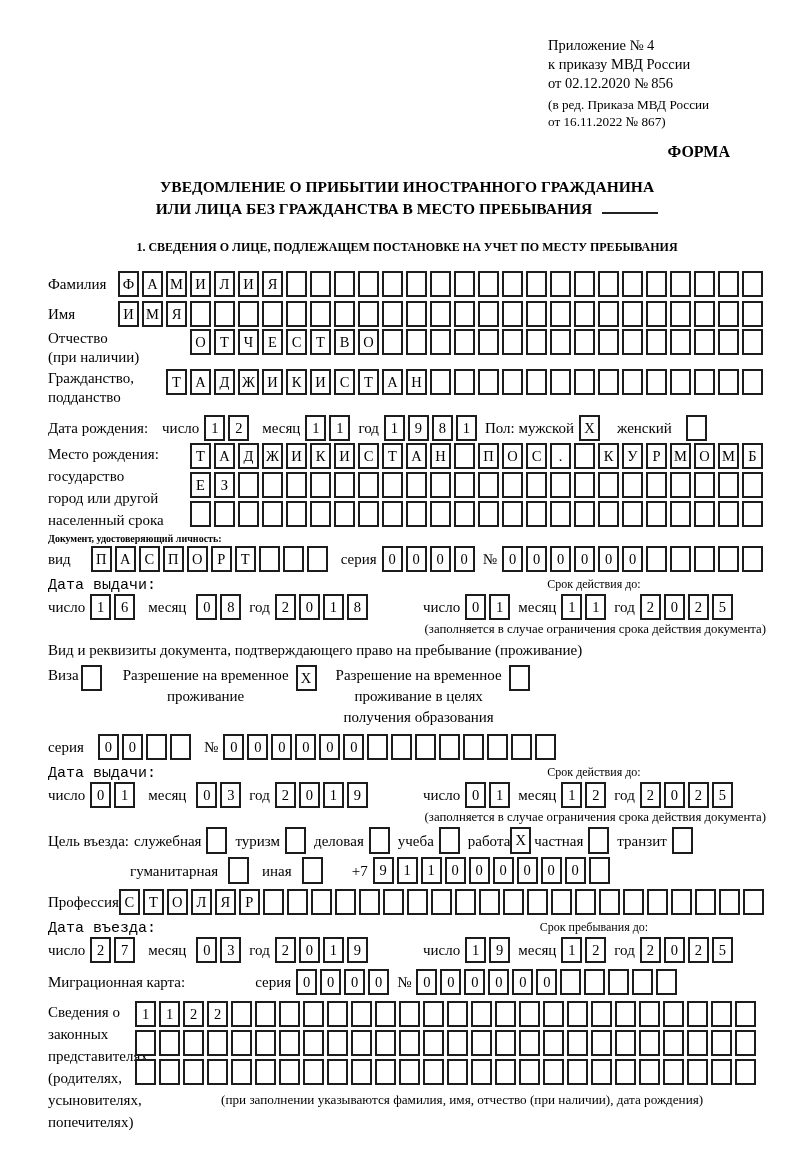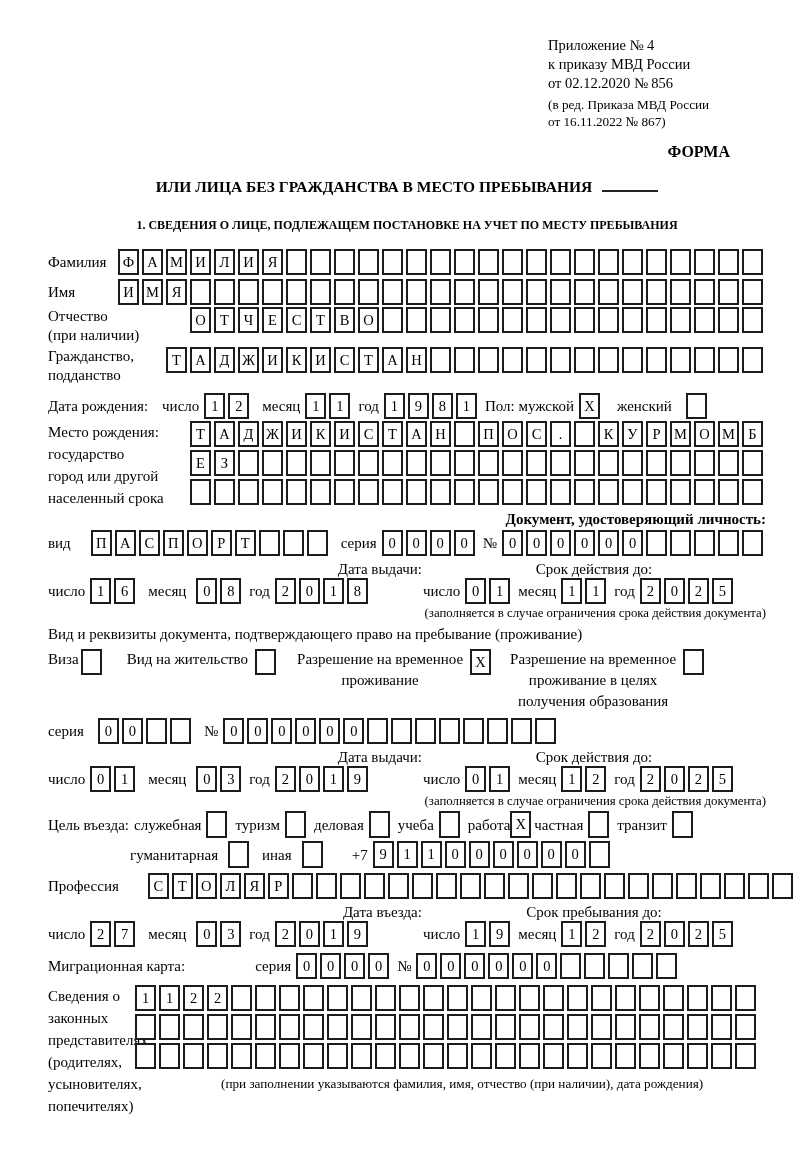--- a/index.html
+++ b/index.html
@@ -17,36 +17,36 @@
   .title-underline{display:inline-block;width:56px;border-bottom:2px solid #222;height:14px;margin-left:10px;}
   .section-heading{text-align:center;font-weight:bold;font-size:12px;margin-top:20px;}
 
   
   .frow{display:flex;align-items:flex-start;}
   .lbl{font-size:15px;line-height:26px;white-space:nowrap;}
   .lbl2{line-height:19px;}
   .cells{display:flex;flex-wrap:nowrap;}
   .cell{display:inline-block;width:21px;height:26px;box-sizing:border-box;border:2px solid #1c1c1c;
         margin-right:3px;text-align:center;font-size:14.5px;line-height:22px;flex:0 0 auto;}
-  .mt16{margin-top:16px;} .mt4{margin-top:4px;gap:29px;} .mt2{margin-top:2px;} .mt6{margin-top:6px;} .mt8{margin-top:8px;}
+  .mt16{margin-top:16px;} .mt4{margin-top:4px;} .mt2{margin-top:2px;} .mt6{margin-top:6px;} .mt8{margin-top:8px;}
 
   .w-surname{width:82px;} .w-patron{width:160px;} .w-citiz{width:134px;}
   .w-birthplace{width:157px;} .w-vid{width:60px;} .w-prof{width:82px;} .w-rep{width:87px;}
 
   .labelcol div{font-size:15px;line-height:22px;white-space:nowrap;}
   .stackrows .cells{margin-bottom:3px;}
 
-  .center-bold{text-align:right;font-weight:bold;font-size:15px;margin-top:2px;}
+  .center-bold{text-align:left;font-weight:bold;font-size:10px;margin-top:2px;}
 
   .inline-gap{margin-left:10px;} .small-gap{margin-left:5px;} .big-gap{margin-left:14px;}
 
   
   .dheads{display:flex;margin-top:5px;}
-  .dhead-left{width:375px;text-align:right;font-size:15px;}
-  .dhead-right{width:345px;text-align:center;font-size:15px;}
+  .dhead-left{width:375px;text-align:left;font-size:15px;font-family:Liberation Mono, monospace;}
+  .dhead-right{width:345px;text-align:center;font-size:12px;}
   .dvals{display:flex;align-items:flex-start;}
   .dcol-left{display:flex;width:375px;}
   .note-right{text-align:right;font-size:12.8px;margin-right:0px;line-height:16px;margin-top:1px;}
 
   .cbrow{display:flex;align-items:flex-start;margin-top:3px;}
   .cbtext{font-size:15px;line-height:21px;text-align:center;margin-right:7px;white-space:nowrap;}
   .cbitem{display:flex;align-items:flex-start;}
 
   .purpose .lbl{line-height:28px;}
   .purpose .cell{height:27px;}
@@ -62,20 +62,21 @@
     <div>Приложение № 4</div>
     <div>к приказу МВД России</div>
     <div>от 02.12.2020 № 856</div>
     <div class="annex-note first">(в ред. Приказа МВД России</div>
     <div class="annex-note">от 16.11.2022 № 867)</div>
   </div>
 
   <div class="forma">ФОРМА</div>
 
   <div class="title">
+    <div>УВЕДОМЛЕНИЕ О ПРИБЫТИИ ИНОСТРАННОГО ГРАЖДАНИНА</div>
     <div>
       <span>ИЛИ ЛИЦА БЕЗ ГРАЖДАНСТВА В МЕСТО ПРЕБЫВАНИЯ</span><span class="title-underline"></span>
     </div>
   </div>
 
   <div class="section-heading">1. СВЕДЕНИЯ О ЛИЦЕ, ПОДЛЕЖАЩЕМ ПОСТАНОВКЕ НА УЧЕТ ПО МЕСТУ ПРЕБЫВАНИЯ</div>
 
   <div class="frow mt16">
     <span class="lbl w-surname">Фамилия</span>
     <span class="cells">
@@ -414,26 +415,20 @@
 
   <div class="lbl mt2" style="line-height:23px">Вид и реквизиты документа, подтверждающего право на пребывание (проживание)</div>
 
   <div class="cbrow">
     <span class="cbitem">
       <span class="cbtext" style="margin-right:2px">Виза</span>
       <span class="cells">
           <span class="cell"></span>
         </span>
     </span>
-    <span class="cbitem" style="margin-left:22px">
-      <span class="cbtext">Вид на жительство</span>
-      <span class="cells">
-          <span class="cell"></span>
-        </span>
-    </span>
     <span class="cbitem" style="margin-left:18px">
       <span class="cbtext">
         <span style="display:block">Разрешение на временное</span>
         <span style="display:block">проживание</span>
       </span>
       <span class="cells">
           <span class="cell">X</span>
         </span>
     </span>
     <span class="cbitem" style="margin-left:16px">

